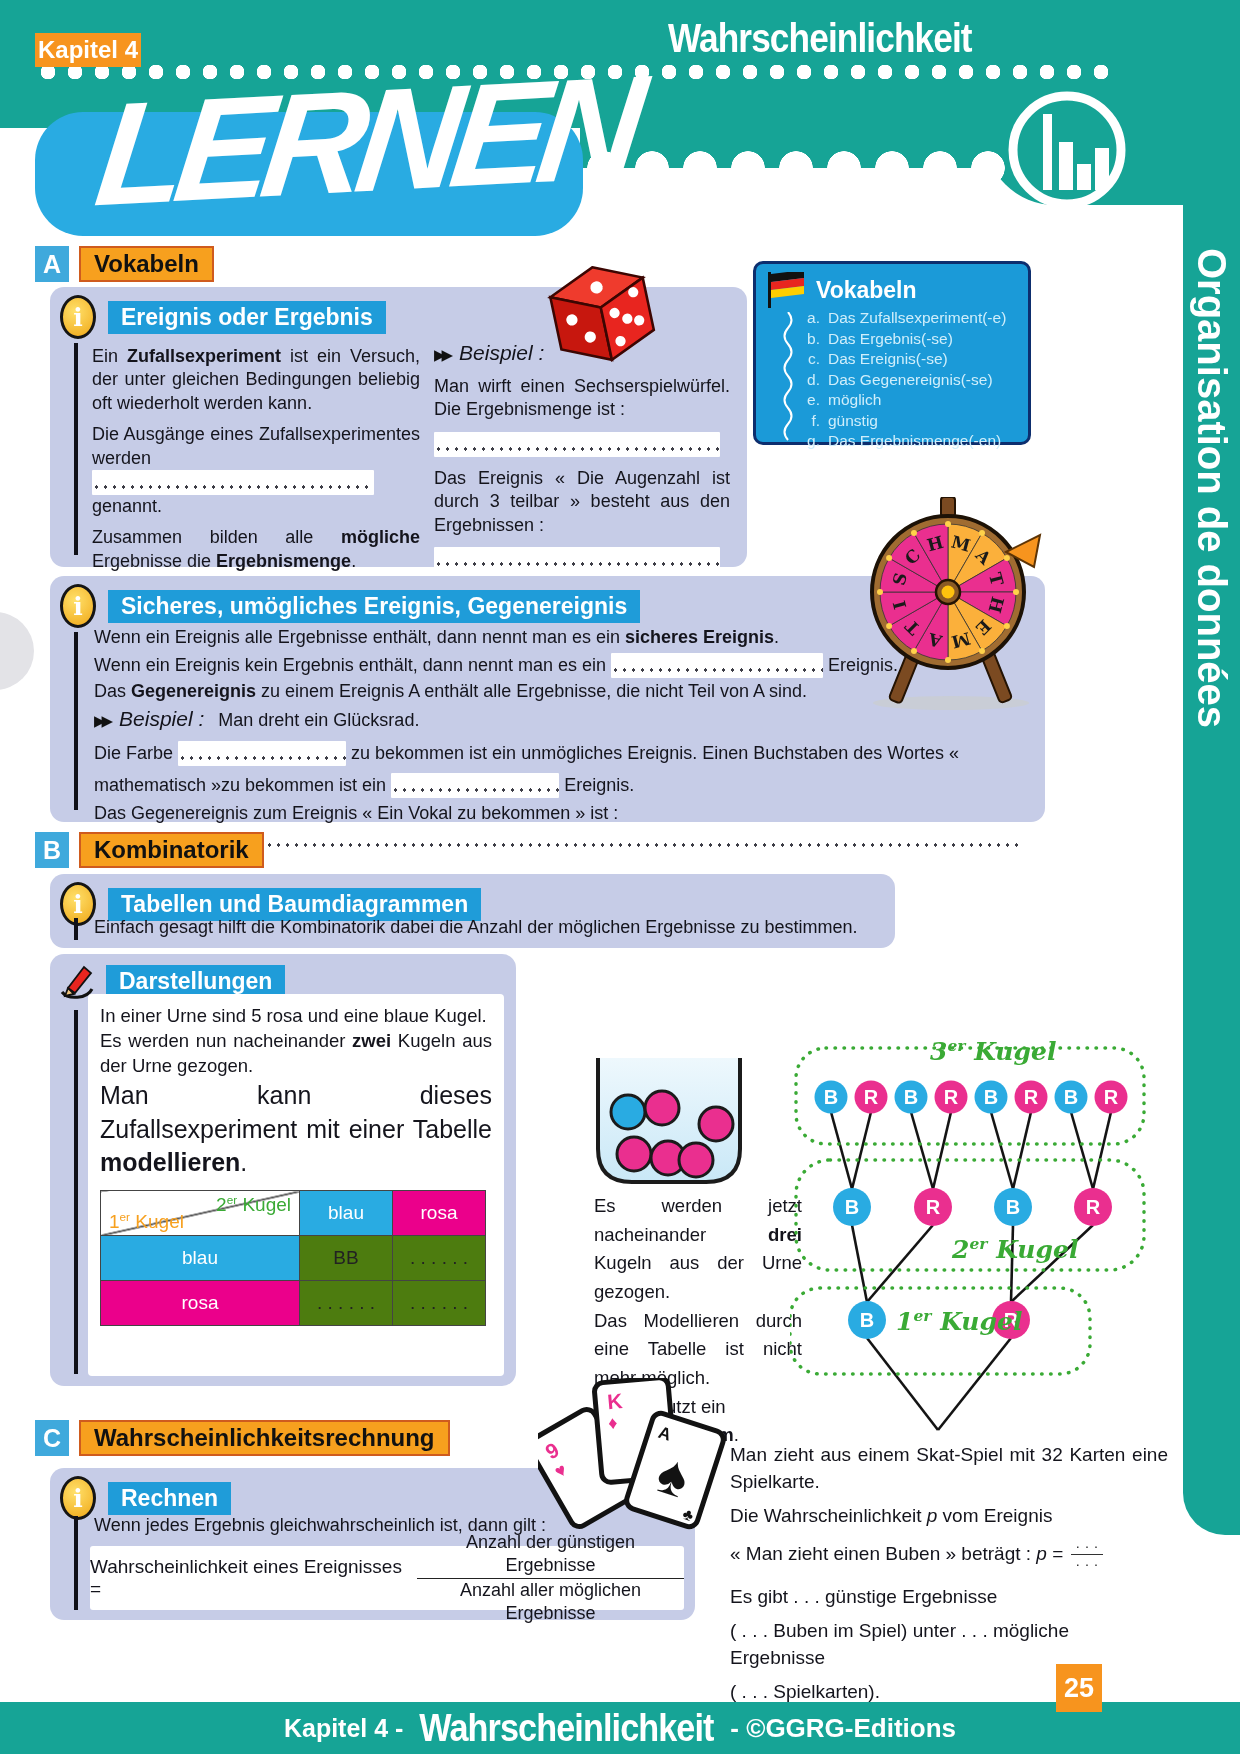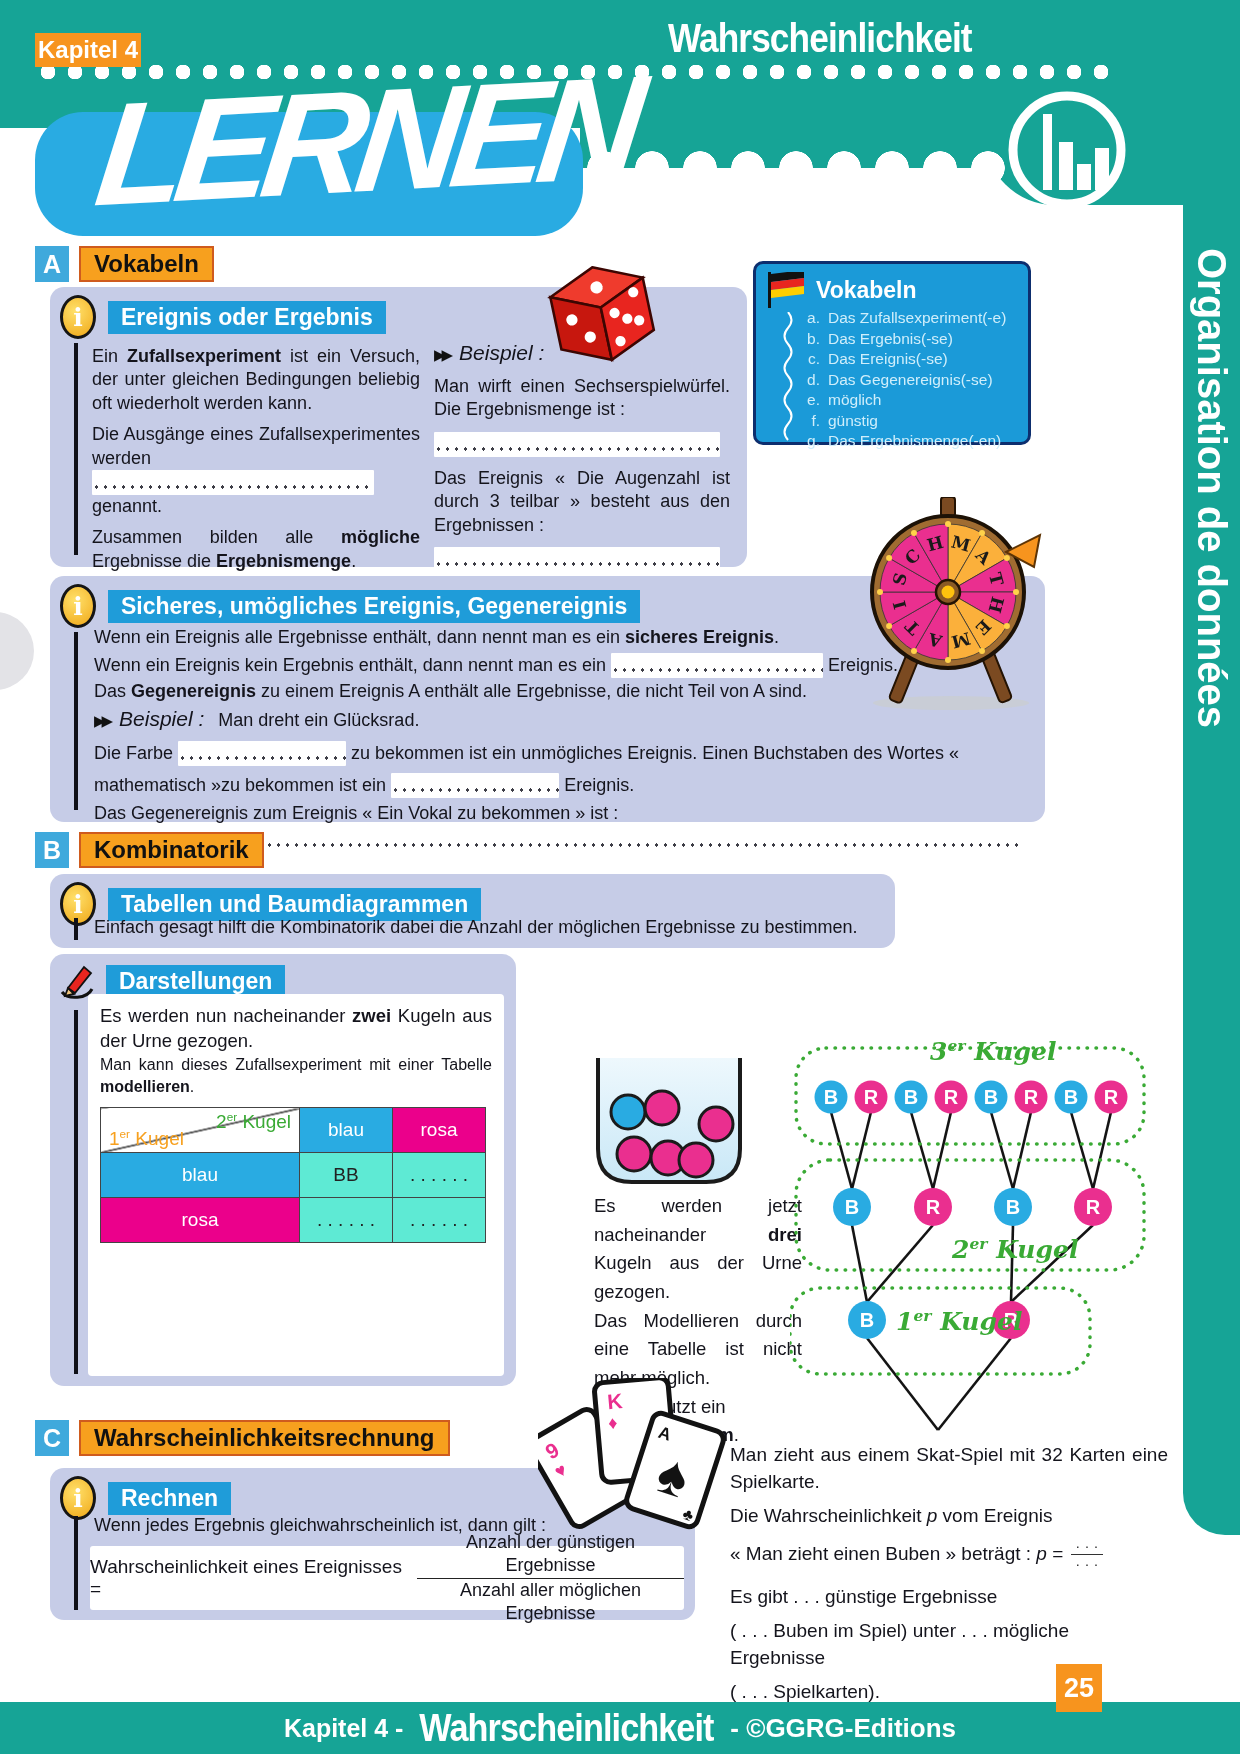--- a/index.html
+++ b/index.html
@@ -62,21 +62,21 @@
   .squiggle{position:absolute;left:26px;top:48px}
   
   .kt{border-collapse:collapse;margin-top:10px;font-size:19px}
   .kt th,.kt td{border:1.6px solid #444;height:44px;text-align:center;font-weight:normal;padding:0}
   .kt .diag{width:198px;position:relative;background-color:#fff;
       background-image:linear-gradient(to bottom right,transparent calc(50% - 1.2px),#555 calc(50% - .6px),#555 calc(50% + .6px),transparent calc(50% + 1.2px))}
   .diag-top{position:absolute;top:2px;right:8px;color:#3aaa35;font-size:19px}
   .diag-bottom{position:absolute;bottom:2px;left:8px;color:#f7a01e;font-size:19px}
   .c-blau{background:#29abe2;color:#fff;width:92px}
   .c-rosa{background:#eb008b;color:#fff;width:92px}
-  .kt td{background:#5eead4;color:#222}
+  .kt td{background:#4d7c0f;color:#222}
   sup{font-size:62%}
   
   .tree{left:790px;top:1040px;width:360px;height:412px;z-index:2}
   .script-label{position:absolute;font-family:"DejaVu Serif",serif;font-style:italic;font-weight:bold;
       color:#3aaa35;font-size:25px;white-space:nowrap}
   
   .formula-box{position:absolute;left:40px;top:78px;width:594px;height:64px;background:#fff;border-radius:3px;
       display:flex;align-items:center;justify-content:center;gap:10px;font-size:19px}
   .frac{display:inline-flex;flex-direction:column;text-align:center;font-size:18px;line-height:1.3}
   .frac .num{border-bottom:1.7px solid #222;padding:0 6px}
@@ -311,22 +311,23 @@
   <div class="panel-head">
     <svg width="34" height="38" viewBox="0 0 34 38">
       <path d="M2 30 C 8 38, 27 37, 32 27" fill="none" stroke="#111" stroke-width="3"></path>
       <path d="M8 26 L24 5 L31 11 L15 31 Z" fill="#e8251f" stroke="#111" stroke-width="1.8"></path>
       <path d="M8 26 L5 34 L14 32 Z" fill="#f2c77f" stroke="#111" stroke-width="1.8"></path>
     </svg>
     <div class="panel-title">Darstellungen</div>
   </div>
   <div class="vrule"></div>
   <div class="abs" style="left:38px;top:40px;right:12px;bottom:10px;background:#fff;border-radius:4px;padding:10px 12px">
+    <p style="margin:0;font-size:18.5px;line-height:1.35;text-align:justify">In einer Urne sind 5 rosa und eine blaue Kugel.</p>
     <p style="margin:0;font-size:18.5px;line-height:1.35;text-align:justify">Es werden nun nacheinander <b>zwei</b> Kugeln aus der Urne gezogen.</p>
-    <p style="margin:0;font-size:16px;line-height:1.35;text-align:justify">Man kann dieses Zufallsexperiment mit einer Tabelle <b>modellieren</b>.</p>
+    <p style="margin:0;font-size:25px;line-height:1.35;text-align:justify">Man kann dieses Zufallsexperiment mit einer Tabelle <b>modellieren</b>.</p>
     <table class="kt">
       <tbody>
           <tr>
         <td class="diag">
           <span class="diag-top">2<sup>er</sup> Kugel</span>
           <span class="diag-bottom">1<sup>er</sup> Kugel</span>
         </td>
         <th class="c-blau">blau</th>
         <th class="c-rosa">rosa</th>
       </tr>

